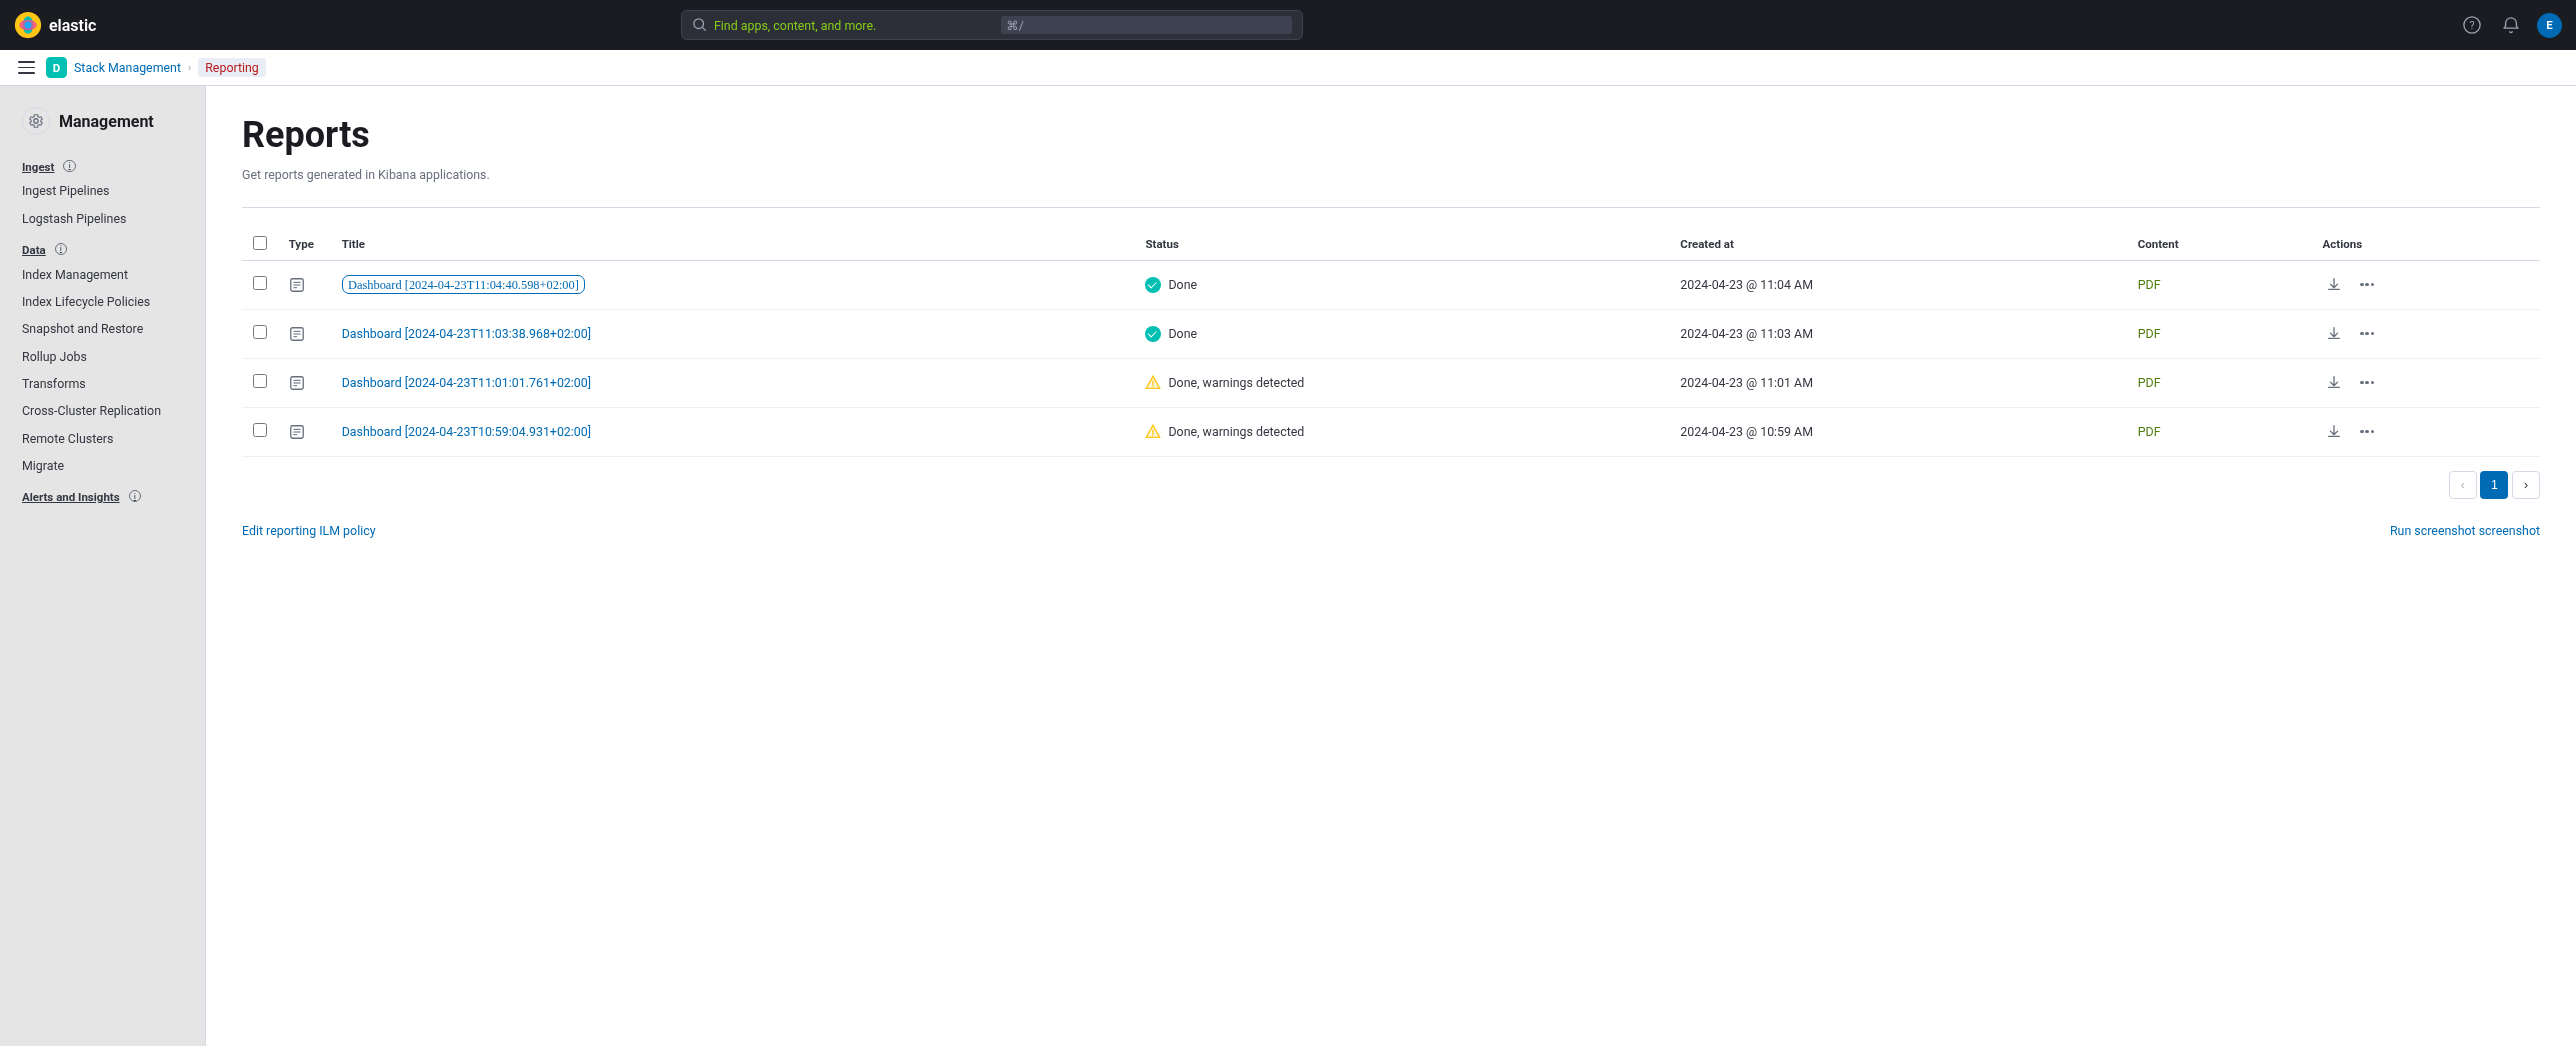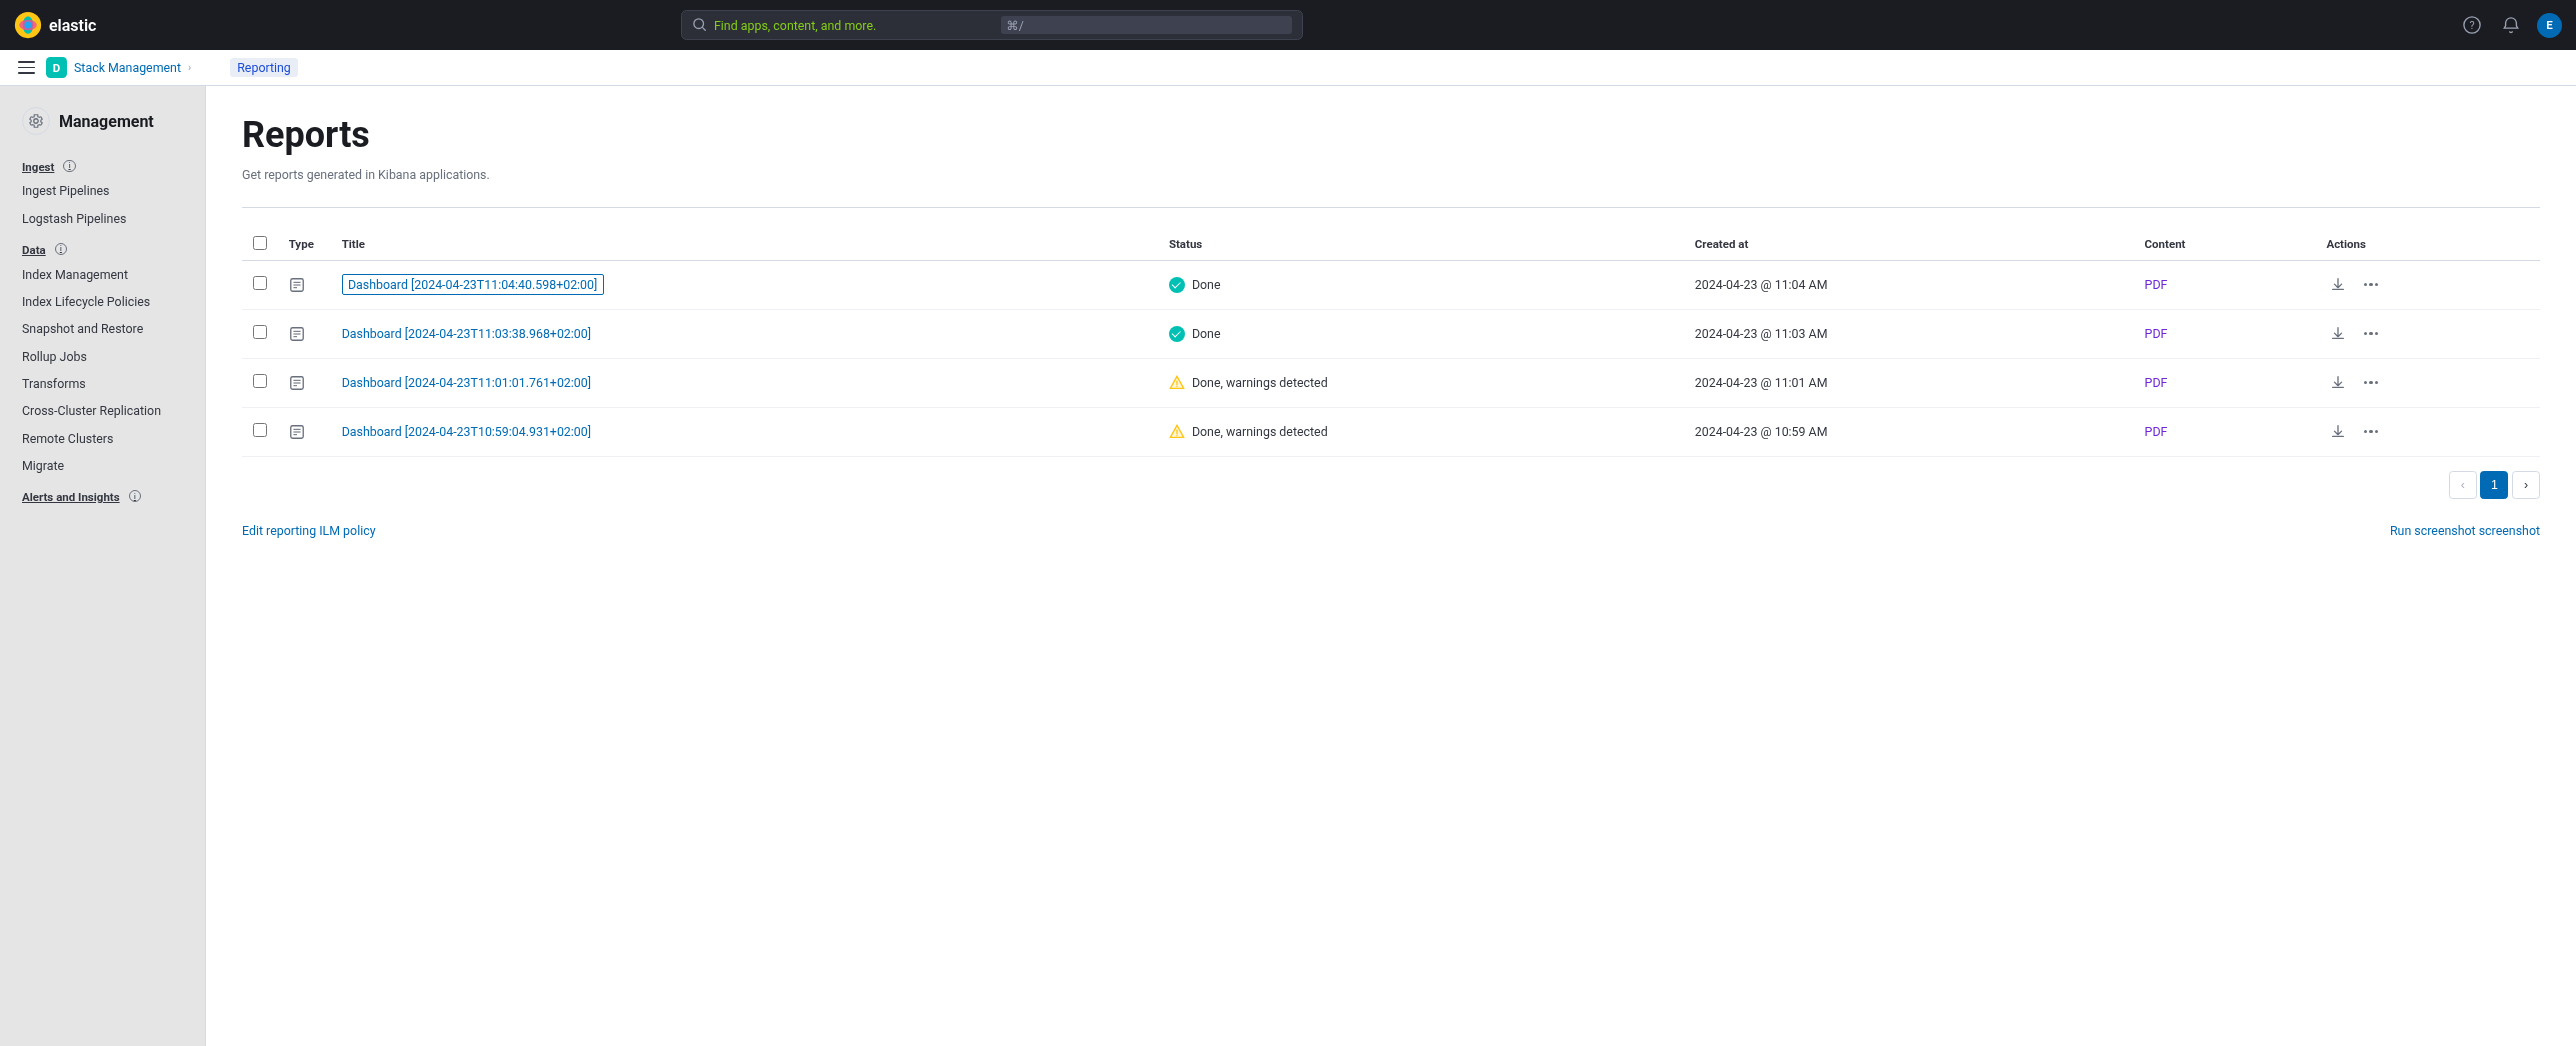--- a/index.html
+++ b/index.html
@@ -114,26 +114,25 @@
       font-size: 11.5px;
       font-weight: 700;
     }
     .breadcrumb-link {
       color: #006bb4;
       text-decoration: none;
       font-size: 12.4px;
     }
     .breadcrumb-sep { color: #98a2b3; font-size: 10.7px; }
     .breadcrumb-current {
-      color: #1d4ed8;
+      color: #b91c1c;
       font-size: 12.4px;
       background: #e9edf5;
       padding: 1.8px 7px;
       border-radius: 3.6px;
-      margin-left: 32px;
     }
 
     
     .main-layout {
       display: flex;
       height: calc(100vh - 78px);
     }
 
     
     .sidebar {
@@ -253,21 +252,22 @@
     .type-icon svg { width: 16px; height: 16px; }
 
     .title-link {
       color: #006bb4;
       text-decoration: none;
       font-size: 12.4px;
     }
     .title-link.active-link {
       border: 1.8px solid #006bb4;
       padding: 1.8px 5.3px;
-      border-radius: 2px;
+      border-radius: 7px;
+      font-family: Liberation Serif, serif;
     }
 
     .status-cell {
       display: flex;
       align-items: center;
       gap: 7px;
     }
     .status-dot-done {
       width: 16px;
       height: 16px;
@@ -291,21 +291,21 @@
       width: 16px;
       height: 16px;
       display: flex;
       align-items: center;
       justify-content: center;
       flex-shrink: 0;
       color: #fec514;
     }
     .status-warning svg { width: 16px; height: 16px; }
 
-    .content-type { color: #6d28d9; font-size: 12.4px; }
+    .content-type { color: #4d7c0f; font-size: 12.4px; }
 
     .actions-cell {
       display: flex;
       align-items: center;
       gap: 10.7px;
     }
     .action-btn {
       background: none;
       border: none;
       cursor: pointer;

